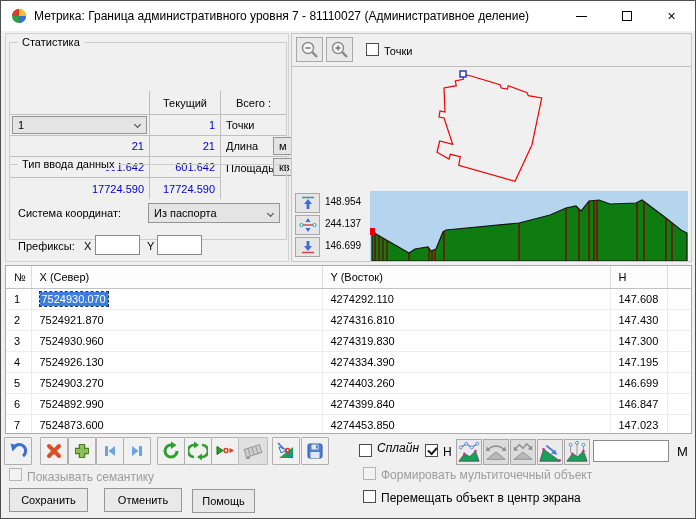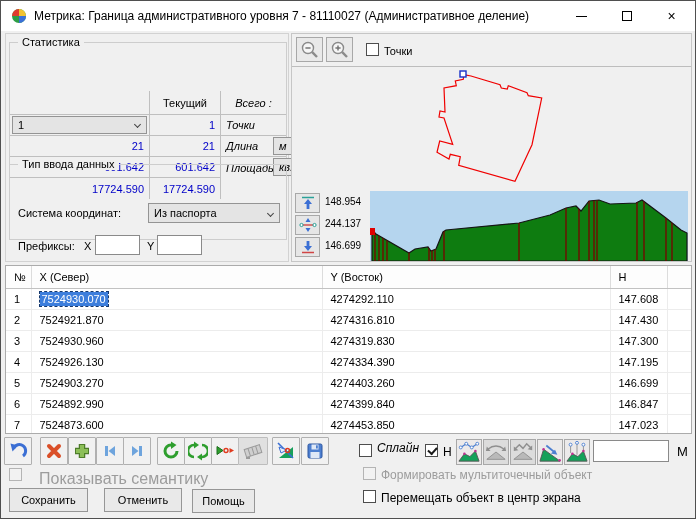--- a/index.html
+++ b/index.html
@@ -19,21 +19,21 @@
   .glyph-min{width:11px;height:0;border-top:1px solid #000;display:block;}
   .glyph-max{width:10px;height:10px;border:1px solid #000;display:block;}
   .glyph-close{font-size:14px;line-height:10px;}
   
   .left-panel{position:absolute;left:4px;top:32px;width:284px;height:229px;border:1px solid #d2d2d2;background:#f0f0f0;}
   .groupbox{position:absolute;border:1px solid #cdcdcd;}
   .legend{position:absolute;top:-7px;left:8px;background:#f0f0f0;padding:0 4px;white-space:nowrap;}
   
   .stats-grid{position:absolute;left:3px;top:6px;width:276px;display:grid;grid-template-columns:140px 71px 65px;}
   .sc{border-right:1px solid #bfbfbf;border-bottom:1px solid #bfbfbf;display:flex;align-items:center;padding:0 5px;position:relative;background:#f0f0f0;}
-  .sc:nth-child(3n){border-right:none;font-style:italic;}
+  .sc:nth-child(3n){border-right:none;}
   .sc.hdr{justify-content:center;height:24px;}
   .sc.lbl{height:21px;}
   .sc.num{justify-content:flex-end;color:#0000c8;height:21px;}
   .sc.nob{border-bottom:none;}
   
   .combo{background:#e4e4e4;border:1px solid #949494;height:18px;display:flex;align-items:center;padding:0 16px 0 5px;position:relative;white-space:nowrap;overflow:hidden;}
   .combo .chev{position:absolute;right:6px;top:5px;width:5px;height:5px;border-right:1px solid #444;border-bottom:1px solid #444;transform:rotate(45deg);}
   
   .tinput{background:#fff;border:1px solid #8a8a8a;height:20px;position:absolute;font-family:"Liberation Sans",sans-serif;font-size:11px;padding:0 3px;}
   
@@ -433,21 +433,21 @@
       <circle cx="12" cy="2" r="1.6" fill="#fff" stroke="#4d7fd0"></circle>
       <circle cx="19" cy="4" r="1.6" fill="#fff" stroke="#4d7fd0"></circle>
       <circle cx="7" cy="14" r="1.4" fill="#c03090"></circle>
       <circle cx="19" cy="11" r="1.4" fill="#c03090"></circle>
     </svg>
   </div>
   <input class="tinput" style="left: 592px; top: 439px; width: 76px; height: 22px;" value="">
   <span class="flabel" style="left:676px;top:443px;font-size:13px;">М</span>
 
   <span class="cb disabled" style="position:absolute;left:8px;top:467px;"></span>
-  <span class="flabel gray" style="left:38px;top:469px;font-size:16px;">Показывать семантику</span>
+  <span class="flabel gray" style="left:26px;top:469px;font-size:12px;">Показывать семантику</span>
 
   <div class="pbtn" style="left:8px;top:487px;width:79px;">
       <span>Сохранить</span>
     </div>
   <div class="pbtn" style="left:103px;top:487px;width:78px;">
       <span>Отменить</span>
     </div>
   <div class="pbtn" style="left:191px;top:488px;width:63px;">
       <span>Помощь</span>
     </div>

